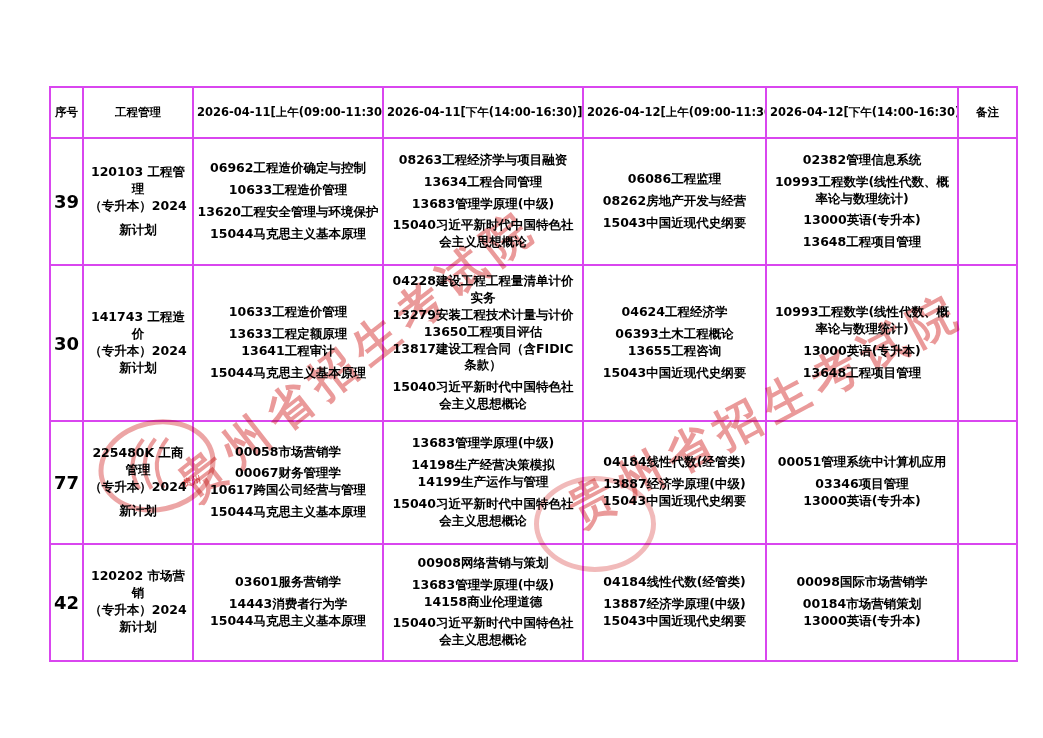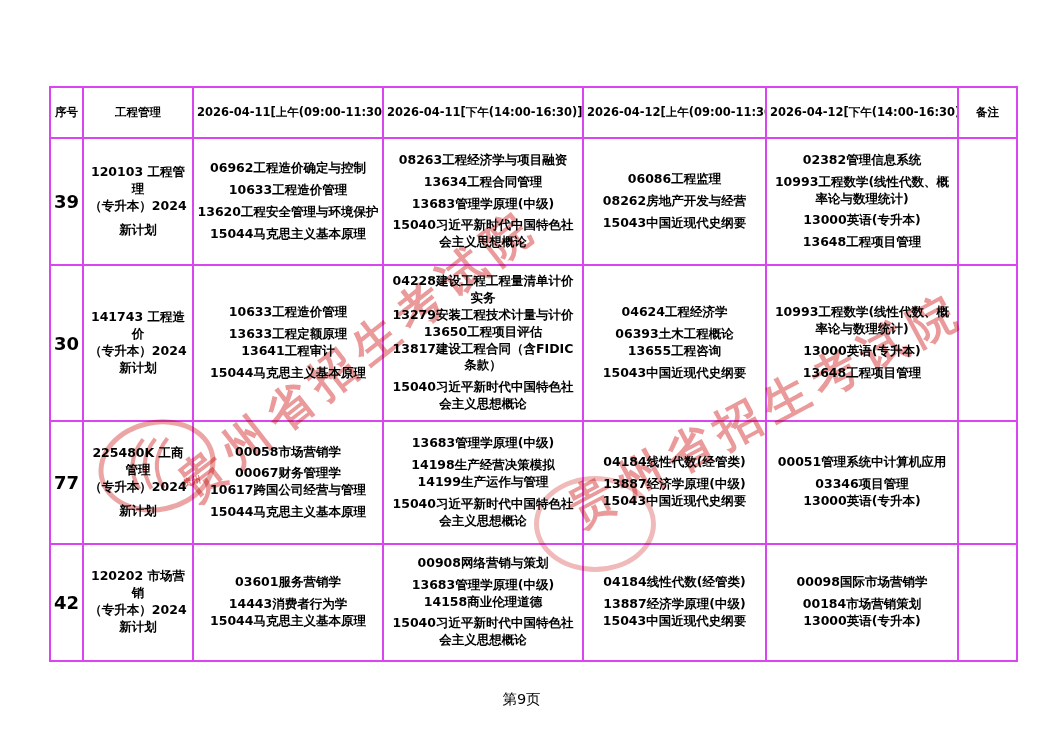--- a/index.html
+++ b/index.html
@@ -328,15 +328,14 @@
   <div class="stamp stamp1">
     <svg width="84" height="68" viewBox="0 0 84 68">
       <path d="M22 56 Q12 28 36 8" stroke="rgba(221,91,91,.6)" stroke-width="4" fill="none"></path>
       <path d="M34 58 Q24 30 48 10" stroke="rgba(221,91,91,.6)" stroke-width="4" fill="none"></path>
       <path d="M46 60 Q36 32 60 12" stroke="rgba(221,91,91,.6)" stroke-width="4" fill="none"></path>
     </svg>
     <span class="seal-label">贵州</span>
   </div>
   <div class="stamp stamp2"></div>
 
-  <div class="footer">第9页</div>
 
 </div>
 
 </body></html>

